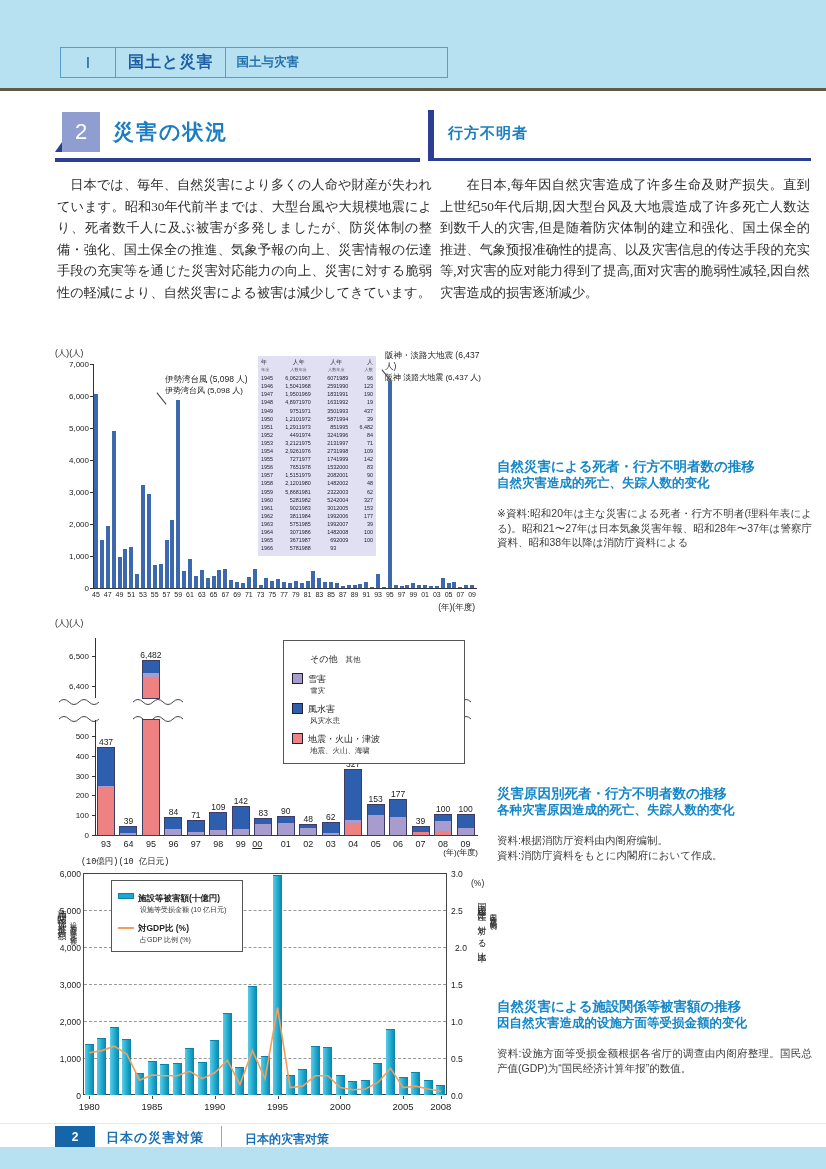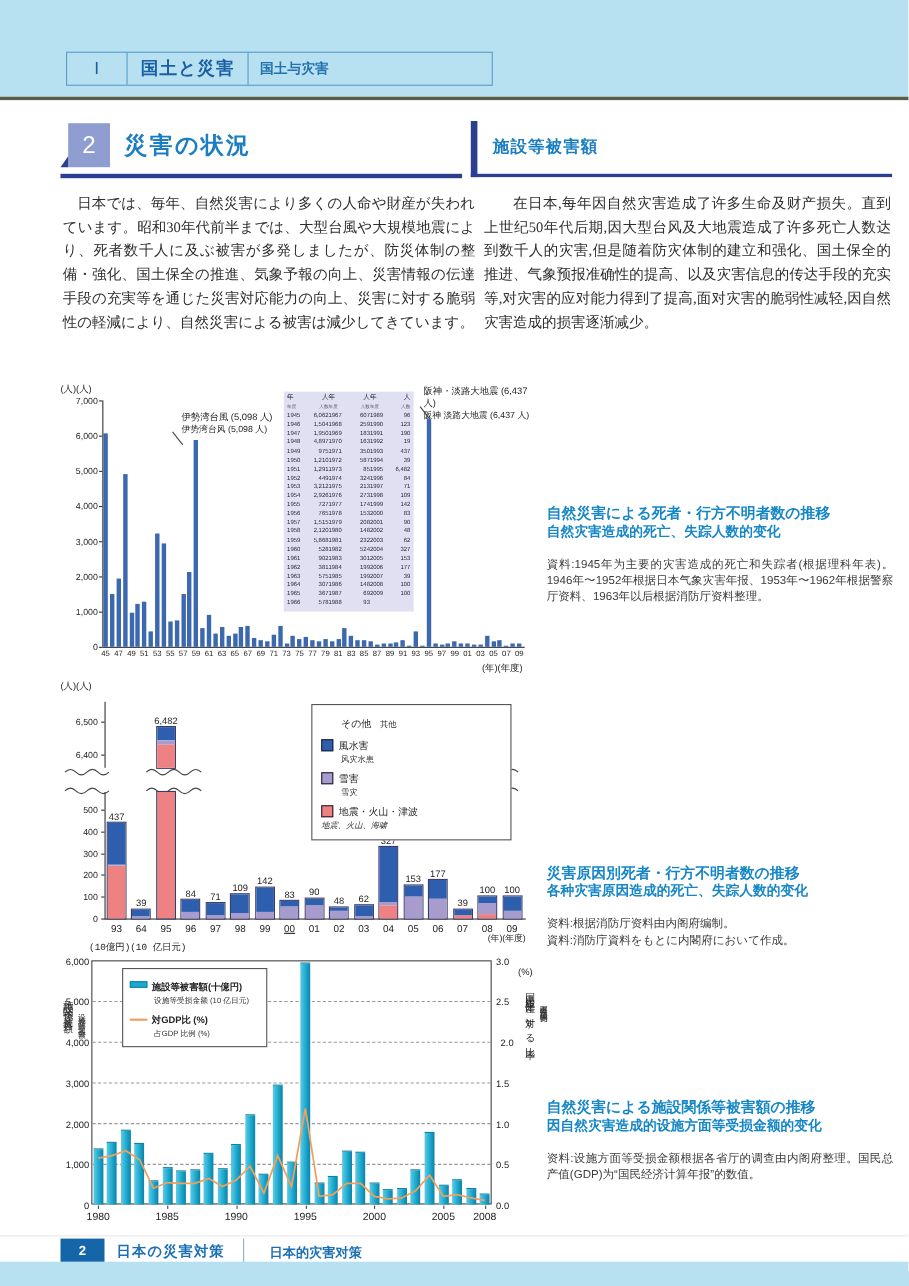--- a/index.html
+++ b/index.html
@@ -60,21 +60,21 @@
   <div class="hb-part">Ⅰ</div>
   <div class="hb-ja">国土と災害</div>
   <div class="hb-zh">国土与灾害</div>
 </div>
 
 <div class="sec-left">
   <div class="sec-badge">2</div>
   <div class="sec-title-ja">災害の状況</div>
 </div>
 <div class="sec-right">
-  <div class="sec-title-zh">施設等被害額</div>
+  <div class="sec-title-zh">行方不明者</div>
 </div>
 
 <div class="intro intro-ja serif">日本では、毎年、自然災害により多くの人命や財産が失われています。昭和30年代前半までは、大型台風や大規模地震により、死者数千人に及ぶ被害が多発しましたが、防災体制の整備・強化、国土保全の推進、気象予報の向上、災害情報の伝達手段の充実等を通じた災害対応能力の向上、災害に対する脆弱性の軽減により、自然災害による被害は減少してきています。</div>
 <div class="intro intro-zh serif">在日本,每年因自然灾害造成了许多生命及财产损失。直到上世纪50年代后期,因大型台风及大地震造成了许多死亡人数达到数千人的灾害,但是随着防灾体制的建立和强化、国土保全的推进、气象预报准确性的提高、以及灾害信息的传达手段的充实等,对灾害的应对能力得到了提高,面对灾害的脆弱性减轻,因自然灾害造成的损害逐渐减少。</div>
 
 <div id="c1" class="chart">
   <div class="abs" style="left:110px;top:26px;font-size:8.5px;color:#222;line-height:11px;">
     <div>伊勢湾台風 (5,098 人)</div>
     <div style="font-size:8px;">伊势湾台风 (5,098 人)</div>
   </div>
@@ -478,21 +478,21 @@
       <div style="position: absolute; left: 0px; bottom: 5.94828px; width: 16px; height: 22.2069px; background: rgb(46, 95, 174);"></div>
     </div>
     <div style="position: absolute; left: 172.824px; top: 177.845px; width: 26px; text-align: center; font-size: 8.5px; color: rgb(34, 34, 34);">142</div>
     <div style="position: absolute; left: 174.824px; top: 221px; width: 22px; text-align: center; font-size: 9px; color: rgb(34, 34, 34);">99</div>
     <div style="position: absolute; left: 200.294px; top: 200.543px; width: 16px; height: 16.4569px; outline: rgb(60, 60, 100) solid 1px;">
       <div style="position: absolute; left: 0px; bottom: 0px; width: 16px; height: 0px; background: rgb(238, 130, 130);"></div>
       <div style="position: absolute; left: 0px; bottom: 0px; width: 16px; height: 10.9052px; background: rgb(168, 156, 207);"></div>
       <div style="position: absolute; left: 0px; bottom: 10.9052px; width: 16px; height: 5.55172px; background: rgb(46, 95, 174);"></div>
     </div>
     <div style="position: absolute; left: 195.294px; top: 189.543px; width: 26px; text-align: center; font-size: 8.5px; color: rgb(34, 34, 34);">83</div>
-    <div style="position: absolute; left: 197.294px; top: 221px; width: 22px; text-align: center; font-size: 9px; color: rgb(34, 34, 34); text-decoration: underline;">00</div>
+    <div style="position: absolute; left: 197.294px; top: 221px; width: 22px; text-align: left; font-size: 9px; color: rgb(34, 34, 34); text-decoration: underline;">00</div>
     <div style="position: absolute; left: 222.765px; top: 199.155px; width: 16px; height: 17.8448px; outline: rgb(60, 60, 100) solid 1px;">
       <div style="position: absolute; left: 0px; bottom: 0px; width: 16px; height: 0px; background: rgb(238, 130, 130);"></div>
       <div style="position: absolute; left: 0px; bottom: 0px; width: 16px; height: 11.8966px; background: rgb(168, 156, 207);"></div>
       <div style="position: absolute; left: 0px; bottom: 11.8966px; width: 16px; height: 5.94828px; background: rgb(46, 95, 174);"></div>
     </div>
     <div style="position: absolute; left: 217.765px; top: 188.155px; width: 26px; text-align: center; font-size: 8.5px; color: rgb(34, 34, 34);">90</div>
     <div style="position: absolute; left: 219.765px; top: 221px; width: 22px; text-align: center; font-size: 9px; color: rgb(34, 34, 34);">01</div>
     <div style="position: absolute; left: 245.235px; top: 207.483px; width: 16px; height: 9.51724px; outline: rgb(60, 60, 100) solid 1px;">
       <div style="position: absolute; left: 0px; bottom: 0px; width: 16px; height: 0px; background: rgb(238, 130, 130);"></div>
       <div style="position: absolute; left: 0px; bottom: 0px; width: 16px; height: 6.74138px; background: rgb(168, 156, 207);"></div>
@@ -545,23 +545,23 @@
     <div style="position: absolute; left: 402.529px; top: 197.172px; width: 16px; height: 19.8276px; outline: rgb(60, 60, 100) solid 1px;">
       <div style="position: absolute; left: 0px; bottom: 0px; width: 16px; height: 0px; background: rgb(238, 130, 130);"></div>
       <div style="position: absolute; left: 0px; bottom: 0px; width: 16px; height: 6.5431px; background: rgb(168, 156, 207);"></div>
       <div style="position: absolute; left: 0px; bottom: 6.5431px; width: 16px; height: 13.2845px; background: rgb(46, 95, 174);"></div>
     </div>
     <div style="position: absolute; left: 397.529px; top: 186.172px; width: 26px; text-align: center; font-size: 8.5px; color: rgb(34, 34, 34);">100</div>
     <div style="position: absolute; left: 399.529px; top: 221px; width: 22px; text-align: center; font-size: 9px; color: rgb(34, 34, 34);">09</div>
     <div style="position: absolute; left: 350px; top: 229px; width: 73px; text-align: right; font-size: 8px; color: rgb(34, 34, 34);">(年)(年度)</div>
     <div style="position: absolute; left: 228px; top: 22px; width: 182px; background: rgb(255, 255, 255); border: 1px solid rgb(85, 85, 85); padding: 5px 8px;">
       <div style="margin: 2px 0px 2px 18px;"><span style="font-size: 9px; color: rgb(34, 34, 34);">その他</span><span style="font-size: 7.5px; color: rgb(51, 51, 51); margin-left: 8px;">其他</span></div>
+      <div style="margin: 2px 0px;"><span style="display: inline-block; width: 11px; height: 11px; vertical-align: -2px; margin-right: 5px; border: 1px solid rgb(34, 34, 51); background: rgb(168, 156, 207);"></span><span style="font-size: 9px; color: rgb(34, 34, 34);">雪害</span><div style="font-size: 7.5px; color: rgb(51, 51, 51); margin-left: 18px;">雪灾</div></div>
       <div style="margin: 2px 0px;"><span style="display: inline-block; width: 11px; height: 11px; vertical-align: -2px; margin-right: 5px; border: 1px solid rgb(34, 34, 51); background: rgb(46, 95, 174);"></span><span style="font-size: 9px; color: rgb(34, 34, 34);">風水害</span><div style="font-size: 7.5px; color: rgb(51, 51, 51); margin-left: 18px;">风灾水患</div></div>
-      <div style="margin: 2px 0px;"><span style="display: inline-block; width: 11px; height: 11px; vertical-align: -2px; margin-right: 5px; border: 1px solid rgb(34, 34, 51); background: rgb(168, 156, 207);"></span><span style="font-size: 9px; color: rgb(34, 34, 34);">雪害</span><div style="font-size: 7.5px; color: rgb(51, 51, 51); margin-left: 18px;">雪灾</div></div>
-      <div style="margin: 2px 0px;"><span style="display: inline-block; width: 11px; height: 11px; vertical-align: -2px; margin-right: 5px; border: 1px solid rgb(34, 34, 51); background: rgb(238, 130, 130);"></span><span style="font-size: 9px; color: rgb(34, 34, 34);">地震・火山・津波</span><div style="font-size: 7.5px; color: rgb(51, 51, 51);  font-style: italic;">地震、火山、海啸</div></div>
+      <div style="margin: 2px 0px;"><span style="display: inline-block; width: 11px; height: 11px; vertical-align: -2px; margin-right: 5px; border: 1px solid rgb(34, 34, 51); background: rgb(238, 130, 130);"></span><span style="font-size: 9px; color: rgb(34, 34, 34);">地震・火山・津波</span><div style="font-size: 7.5px; color: rgb(51, 51, 51); margin-left: 18px;">地震、火山、海啸</div></div>
     </div>
   </div>
 
 <div id="c3" class="chart">
     <div style="position: absolute; left: 26px; top: 0px; font-size: 8.5px; color: rgb(34, 34, 34); font-family: Liberation Mono, monospace;">(10億円)(10 亿日元)</div>
     <div style="position: absolute; left: 28px; top: 17px; width: 364px; height: 222px; border: 1px solid rgb(68, 68, 68);"></div>
     <div style="position: absolute; left: 29px; top: 202px; width: 362px; height: 0px; border-top: 1px dashed rgb(153, 153, 153);"></div>
     <div style="position: absolute; left: 29px; top: 165px; width: 362px; height: 0px; border-top: 1px dashed rgb(153, 153, 153);"></div>
     <div style="position: absolute; left: 29px; top: 128px; width: 362px; height: 0px; border-top: 1px dashed rgb(153, 153, 153);"></div>
     <div style="position: absolute; left: 29px; top: 91px; width: 362px; height: 0px; border-top: 1px dashed rgb(153, 153, 153);"></div>
@@ -633,21 +633,21 @@
     </svg>
     <div style="position: absolute; left: 56px; top: 24px; width: 132px; background: rgb(255, 255, 255); border: 1px solid rgb(85, 85, 85); padding: 4px 6px;">
       <div style="margin: 2px 0px;"><span style="display: inline-block; width: 16px; vertical-align: 2px; margin-right: 4px; height: 6px; background: rgb(29, 169, 207); border: 1px solid rgb(13, 130, 166);"></span><span style="font-size: 8.5px; font-weight: bold; color: rgb(34, 34, 34);">施設等被害額(十億円)</span><div style="font-size: 7px; color: rgb(51, 51, 51); margin-left: 22px;">设施等受损金额 (10 亿日元)</div></div>
       <div style="margin: 2px 0px;"><span style="display: inline-block; width: 16px; vertical-align: 2px; margin-right: 4px; height: 2px; background: rgb(241, 160, 92);"></span><span style="font-size: 8.5px; font-weight: bold; color: rgb(34, 34, 34);">対GDP比 (%)</span><div style="font-size: 7px; color: rgb(51, 51, 51); margin-left: 22px;">占GDP 比例 (%)</div></div>
     </div>
   </div>
 
 <div id="cap1" class="cap">
   <div class="cap-title-ja">自然災害による死者・行方不明者数の推移</div>
   <div class="cap-title-zh">自然灾害造成的死亡、失踪人数的变化</div>
-  <div class="cap-note">資料:1945年为主要的灾害造成的死亡和失踪者(根据理科年表)。1946年〜1952年根据日本气象灾害年报、1953年〜1962年根据警察厅资料、1963年以后根据消防厅资料整理。</div>
+  <div class="cap-note">※資料:昭和20年は主な災害による死者・行方不明者(理科年表による)。昭和21〜27年は日本気象災害年報、昭和28年〜37年は警察庁資料、昭和38年以降は消防庁資料による</div>
 </div>
 <div id="cap2" class="cap">
   <div class="cap-title-ja">災害原因別死者・行方不明者数の推移</div>
   <div class="cap-title-zh">各种灾害原因造成的死亡、失踪人数的变化</div>
   <div class="cap-note">资料:根据消防厅资料由内阁府编制。</div>
   <div class="cap-note">資料:消防庁資料をもとに内閣府において作成。</div>
 </div>
 <div id="cap3" class="cap">
   <div class="cap-title-ja">自然災害による施設関係等被害額の推移</div>
   <div class="cap-title-zh">因自然灾害造成的设施方面等受损金额的变化</div>

